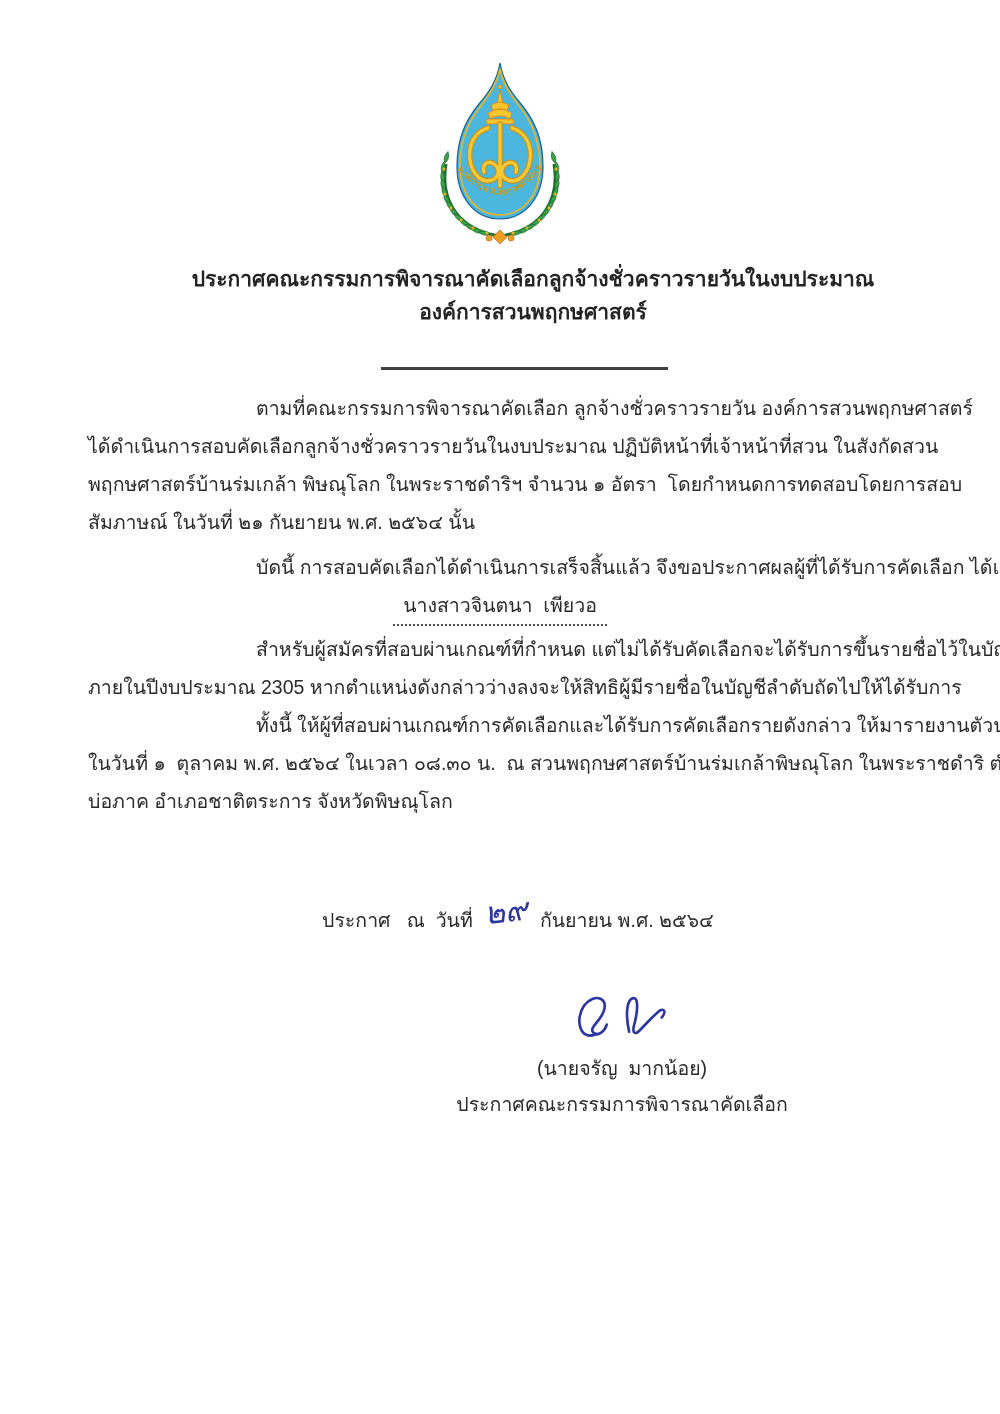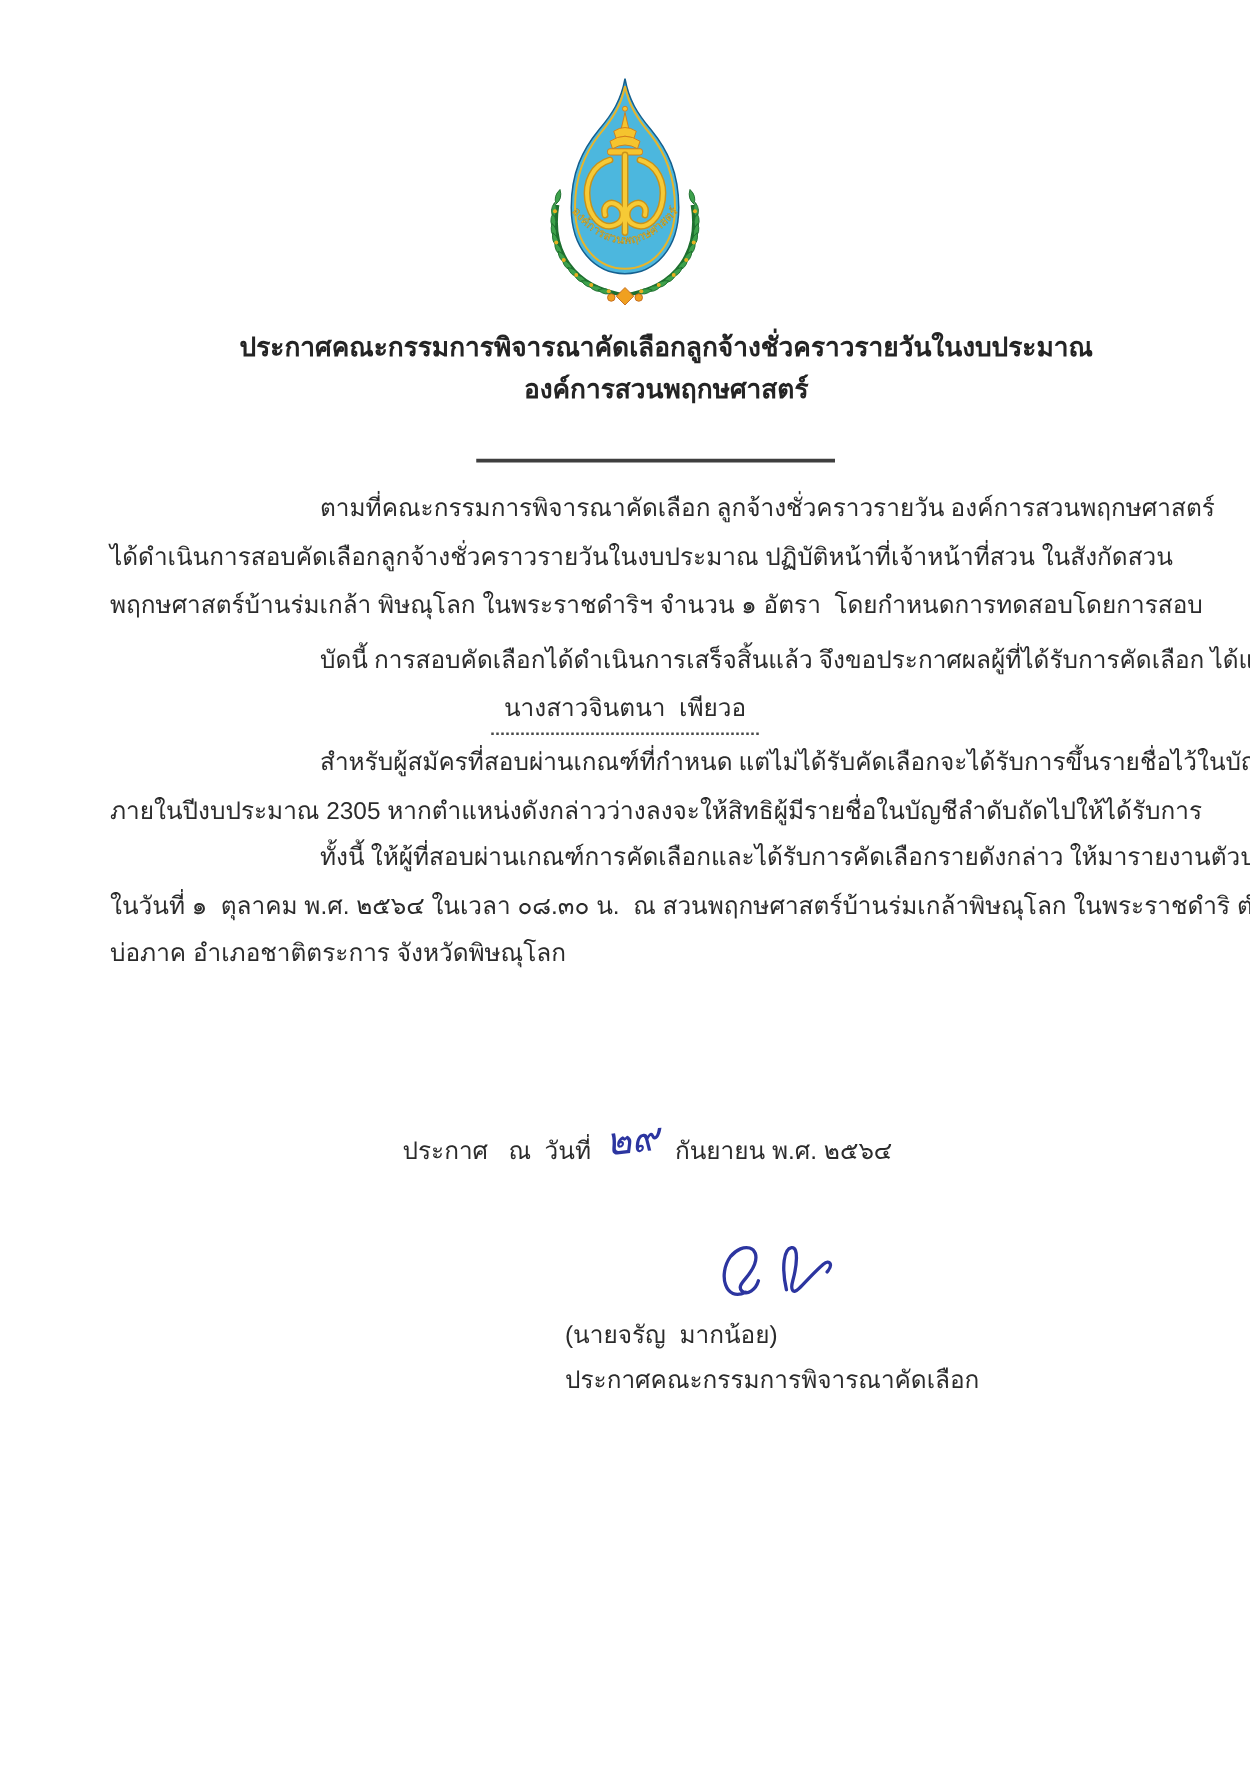--- a/index.html
+++ b/index.html
@@ -23,21 +23,21 @@
   .divider{
     position:absolute;top:367px;left:381px;width:287px;height:0;
     border-top:3px solid #3f3f3f;
   }
   
   .body-block{
     position:absolute;top:389px;left:88px;width:824px;
     font-size:19.5px;line-height:38px;
   }
   .line{white-space:nowrap;}
-  .indent{padding-left:168px;font-family:Liberation Serif, serif;}
+  .indent{padding-left:168px;}
   .p2{margin-top:7px;}
   .p3{margin-top:4px;}
   .name-line{text-align:center;}
   .name-underline{
     display:inline-block;padding:0 10px;
     border-bottom:2px dotted #4a4a4a;
     text-align:center;
   }
   
   .date-line{
@@ -48,21 +48,21 @@
     display:inline-block;
     color:#2c35a0;
     font-size:31px;
     font-style:italic;
     transform:rotate(-7deg) translateY(-5px);
     margin:0 12px;
   }
   
   .sign-block{
     position:absolute;top:988px;left:452px;width:340px;
-    text-align:left;font-size:19.5px;
+    text-align:center;font-size:19.5px;
   }
   .sign-svg{display:block;margin:0 auto 4px auto;}
   .sign-name{line-height:36px;margin-top:2px;}
   .sign-title{line-height:36px;}
 </style>
 </head>
 <body>
 
 <div class="page">
 
@@ -161,20 +161,21 @@
     <div class="line">ประกาศคณะกรรมการพิจารณาคัดเลือกลูกจ้างชั่วคราวรายวันในงบประมาณ</div>
     <div class="line">องค์การสวนพฤกษศาสตร์</div>
   </div>
   <div class="divider"></div>
 
   <div class="body-block">
     <div>
       <div class="line indent">ตามที่คณะกรรมการพิจารณาคัดเลือก ลูกจ้างชั่วคราวรายวัน องค์การสวนพฤกษศาสตร์</div>
       <div class="line">ได้ดำเนินการสอบคัดเลือกลูกจ้างชั่วคราวรายวันในงบประมาณ ปฏิบัติหน้าที่เจ้าหน้าที่สวน ในสังกัดสวน</div>
       <div class="line">พฤกษศาสตร์บ้านร่มเกล้า พิษณุโลก ในพระราชดำริฯ จำนวน ๑ อัตรา&nbsp; โดยกำหนดการทดสอบโดยการสอบ</div>
+      <div class="line">สัมภาษณ์ ในวันที่ ๒๑ กันยายน พ.ศ. ๒๕๖๔ นั้น</div>
     </div>
     <div class="p2">
       <div class="line indent">บัดนี้ การสอบคัดเลือกได้ดำเนินการเสร็จสิ้นแล้ว จึงขอประกาศผลผู้ที่ได้รับการคัดเลือก ได้แก่</div>
       <div class="line name-line">
         <span class="name-underline">นางสาวจินตนา&nbsp; เพียวอ</span>
       </div>
     </div>
     <div class="p3">
       <div class="line indent">สำหรับผู้สมัครที่สอบผ่านเกณฑ์ที่กำหนด แต่ไม่ได้รับคัดเลือกจะได้รับการขึ้นรายชื่อไว้ในบัญชี</div>
       <div class="line">ภายในปีงบประมาณ 2305 หากตำแหน่งดังกล่าวว่างลงจะให้สิทธิผู้มีรายชื่อในบัญชีลำดับถัดไปให้ได้รับการ</div>

